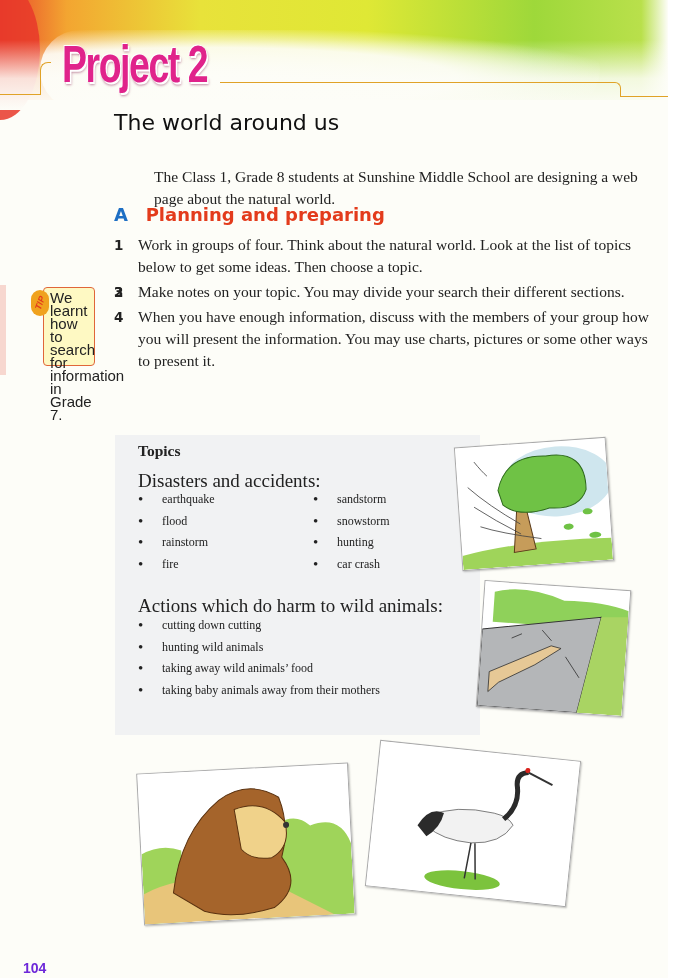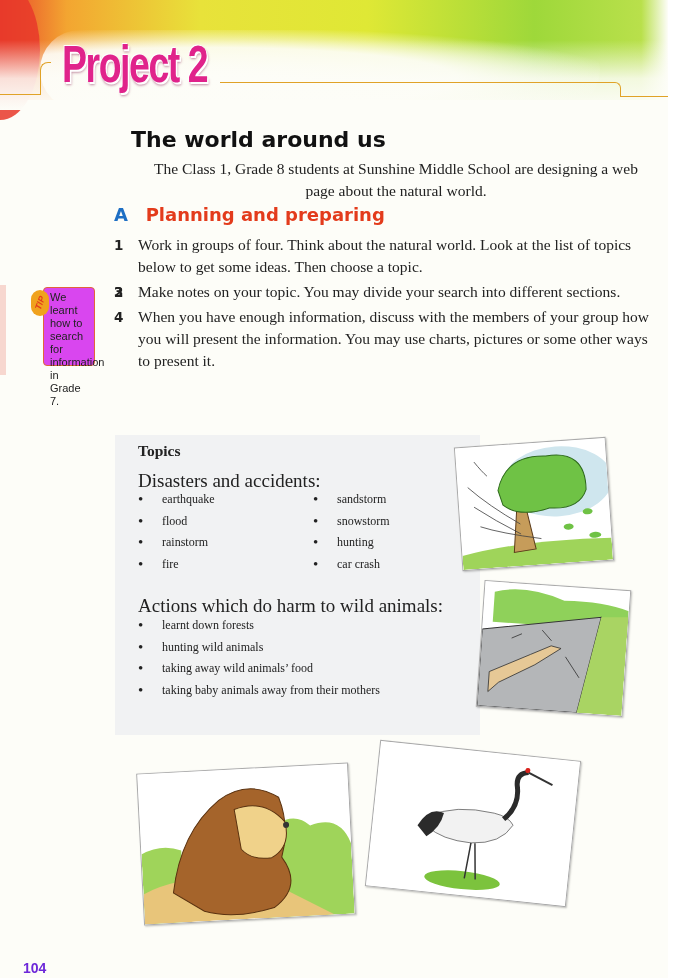--- a/index.html
+++ b/index.html
@@ -14,30 +14,30 @@
     background:#e8382a; opacity:0.85; }
   .frame-line { position:absolute; border-color:#e0a227; border-style:solid; border-width:0; }
   .fl-left { left:0; top:94px; width:40px; height:0; border-top-width:1.5px; }
   .fl-up { left:40px; top:62px; width:10px; height:32px; border-left-width:1.5px; border-top-width:1.5px; border-top-left-radius:8px; }
   .fl-mid { left:220px; top:82px; width:390px; height:0; border-top-width:1.5px; }
   .fl-down { left:608px; top:82px; width:12px; height:14px; border-right-width:1.5px; border-top-width:1.5px; border-top-right-radius:6px; }
   .fl-right { left:620px; top:96px; width:48px; height:0; border-top-width:1.5px; }
   .project-title { position:absolute; left:62px; top:38px; font-family:"Liberation Sans", sans-serif; font-weight:bold;
     font-size:52px; letter-spacing:-2px; color:#e0238b; transform:scaleX(0.72); transform-origin:left top;
     text-shadow: 2px 2px 0 #fff, -1px -1px 0 #fff, 2px 3px 3px rgba(120,0,60,0.45); line-height:1; }
-  .page-title { position:absolute; left:114px; top:110px; font-family:"DejaVu Sans", sans-serif; font-weight:bold; font-size:22px; color:#111; margin:17px; }
-  .intro { position:absolute; left:138px; top:150px; width:500px; font-size:15.5px; line-height:22px; margin:8px;text-align:center; }
+  .page-title { position:absolute; left:114px; top:110px; font-family:"DejaVu Sans", sans-serif; font-weight:normal; font-size:22px; color:#111; margin:0; }
+  .intro { position:absolute; left:138px; top:150px; width:500px; font-size:15.5px; line-height:22px; margin:16px; }
   .section-head { position:absolute; left:114px; top:204px; font-family:"DejaVu Sans", sans-serif; font-size:18px; }
   .section-head .letter { color:#1e6fc4; font-weight:bold; margin-right:12px; }
   .section-head .text { color:#e33b1c; font-weight:bold; }
   .steps { position:absolute; left:114px; top:234px; width:540px; margin:0; padding:0; list-style:none; font-size:15.5px; line-height:22px; }
   .steps li { position:relative; padding-left:24px; margin-bottom:3px; }
   .steps .num { position:absolute; left:0; top:0; font-family:"DejaVu Sans", sans-serif; font-weight:bold; font-size:13.5px; }
-  .tip { position:absolute; left:43px; top:287px; width:52px; height:79px; border:1.5px solid #e0663a; border-radius:4px; background:#d946ef;
-    font-family:"Liberation Sans", sans-serif; font-size:11px; line-height:13px; padding:3px 8px 0 6px; box-sizing:border-box; color:#222; }
+  .tip { position:absolute; left:43px; top:287px; width:52px; height:79px; border:1.5px solid #e0663a; border-radius:4px; background:#fef9c3;
+    font-family:"Liberation Sans", sans-serif; font-size:15px; line-height:13px; padding:3px 8px 0 6px; box-sizing:border-box; color:#222; }
   .tip-badge { position:absolute; left:31px; top:290px; width:18px; height:26px; border-radius:9px; background:#f0a21e; color:#e33b1c;
     font-family:"Liberation Sans", sans-serif; font-weight:bold; font-style:italic; font-size:9px; display:flex; align-items:center; justify-content:center; }
   .tip-badge span { transform:rotate(-70deg); display:block; }
   .tip-strip { position:absolute; left:0; top:285px; width:6px; height:90px; background:#f7d7cf; }
   .topics-box { position:absolute; left:115px; top:435px; width:365px; height:300px; background:#f1f2f3; }
   .topics-title { position:absolute; left:138px; top:442px; font-weight:bold; font-size:15.5px; }
   .topics-cat { position:absolute; left:138px; font-size:19px; }
   .bullets { position:absolute; margin:0; padding:0; list-style:none; font-size:12px; line-height:21.5px; }
   .bullets li { position:relative; padding-left:24px; }
   .bullets li::before { content:"\2022"; position:absolute; left:0; top:0; font-size:15px; }
@@ -64,21 +64,21 @@
 <p class="intro">The Class 1, Grade 8 students at Sunshine Middle School are designing a web page about the natural world.</p>
 
 <div class="section-head">
   <span class="letter">A</span>
   <span class="text">Planning and preparing</span>
 </div>
 
 <ol class="steps">
   <li><span class="num">1</span><span>Work in groups of four. Think about the natural world. Look at the list of topics below to get some ideas. Then choose a topic.</span></li>
   <li><span class="num">2</span></li>
-  <li><span class="num">3</span><span>Make notes on your topic. You may divide your search into different sections.</span></li>
+  <li><span class="num">3</span><span>Make notes on your topic. You may divide your search their different sections.</span></li>
   <li><span class="num">4</span><span>When you have enough information, discuss with the members of your group how you will present the information. You may use charts, pictures or some other ways to present it.</span></li>
 </ol>
 
 <div class="tip-strip"></div>
 <div class="tip"><span>We learnt how to search for information in Grade 7.</span></div>
 <div class="tip-badge">
     <span>TIP</span>
   </div>
 
 <div class="topics-box"></div>
@@ -91,21 +91,21 @@
   <li>fire</li>
 </ul>
 <ul class="bullets" style="left:313px; top:489px;">
   <li>sandstorm</li>
   <li>snowstorm</li>
   <li>hunting</li>
   <li>car crash</li>
 </ul>
 <div class="topics-cat" style="top:595px;">Actions which do harm to wild animals:</div>
 <ul class="bullets" style="left:138px; top:615px; width:300px;">
-  <li>learnt down forests</li>
+  <li>cutting down cutting</li>
   <li>hunting wild animals</li>
   <li>taking away wild animals’ food</li>
   <li>taking baby animals away from their mothers</li>
 </ul>
 
 <div class="pic" style="left:458px; top:442px; width:150px; height:122px; transform:rotate(-4deg);">
   <svg width="150" height="122" viewBox="0 0 150 122">
     <rect width="150" height="122" fill="#fff"></rect>
     <ellipse cx="100" cy="40" rx="55" ry="35" fill="#cfe6ee"></ellipse>
     <path d="M0 108 Q60 96 150 100 L150 122 L0 122Z" fill="#9fd45a"></path>

